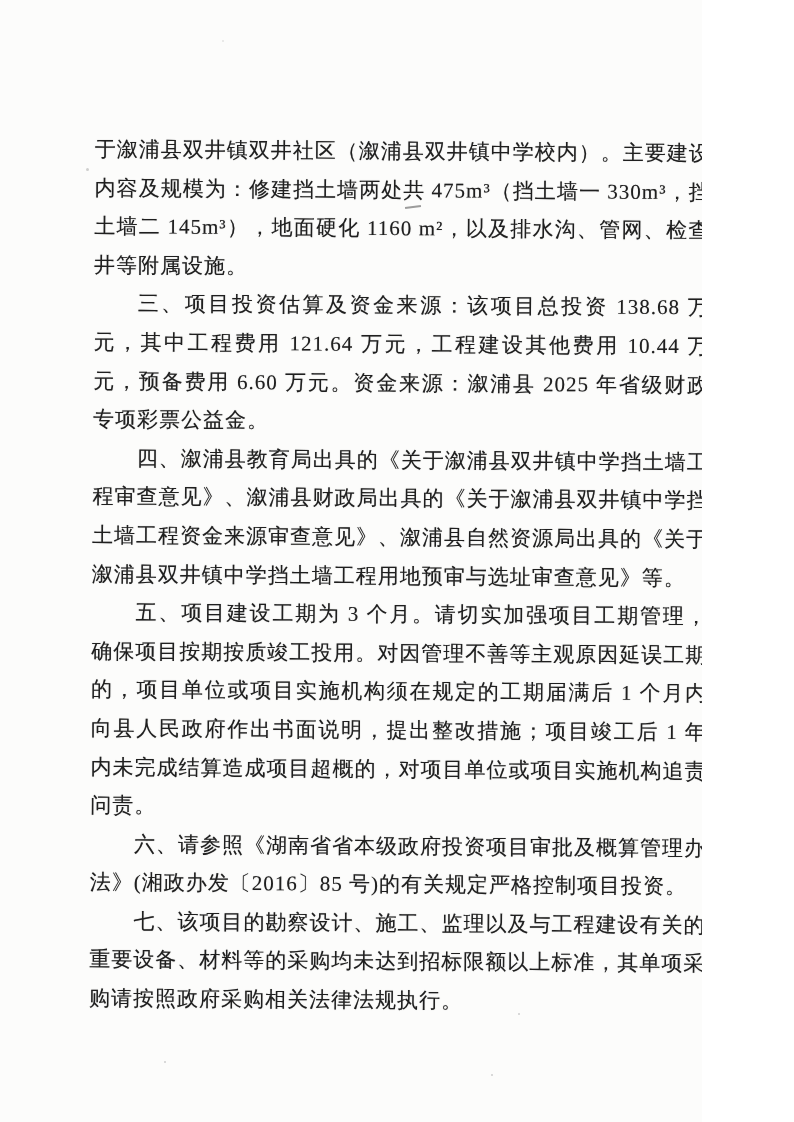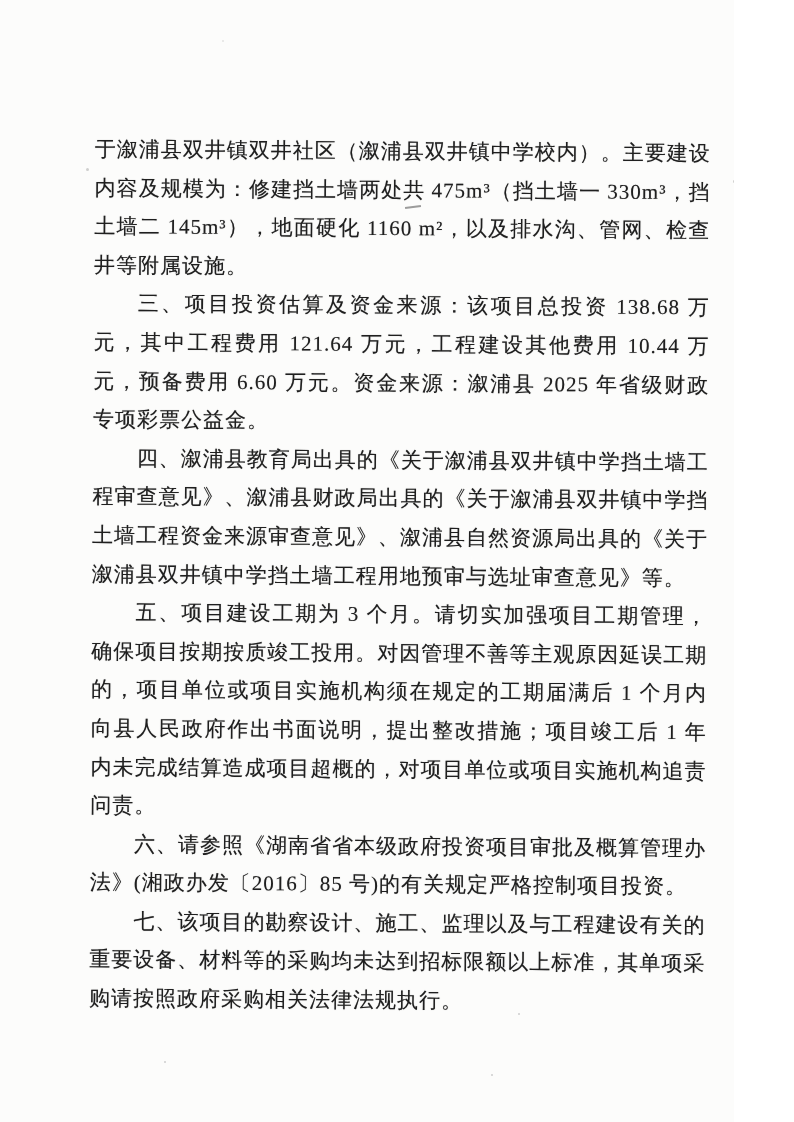--- a/index.html
+++ b/index.html
@@ -7,21 +7,20 @@
     padding: 0;
     background: #ffffff;
   }
   .page {
     position: relative;
     width: 702px;
     height: 1122px;
     background: var(--paper, #fcfcfb);
     overflow: hidden;
     font-family: "Liberation Serif", "DejaVu Serif", serif;
-    padding-left: 32px;
   }
   .text-block {
     position: absolute;
     left: 95px;
     top: 130px;
     width: 616px;
     transform: rotate(0.4deg);
     transform-origin: top left;
     color: var(--ink, #1f1f1f);
     font-size: 21px;

